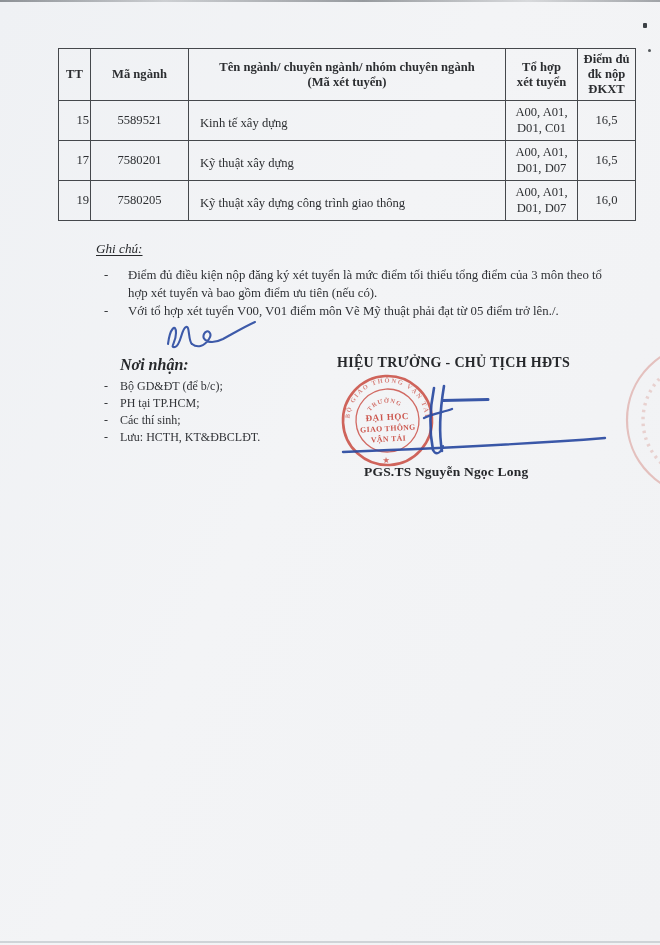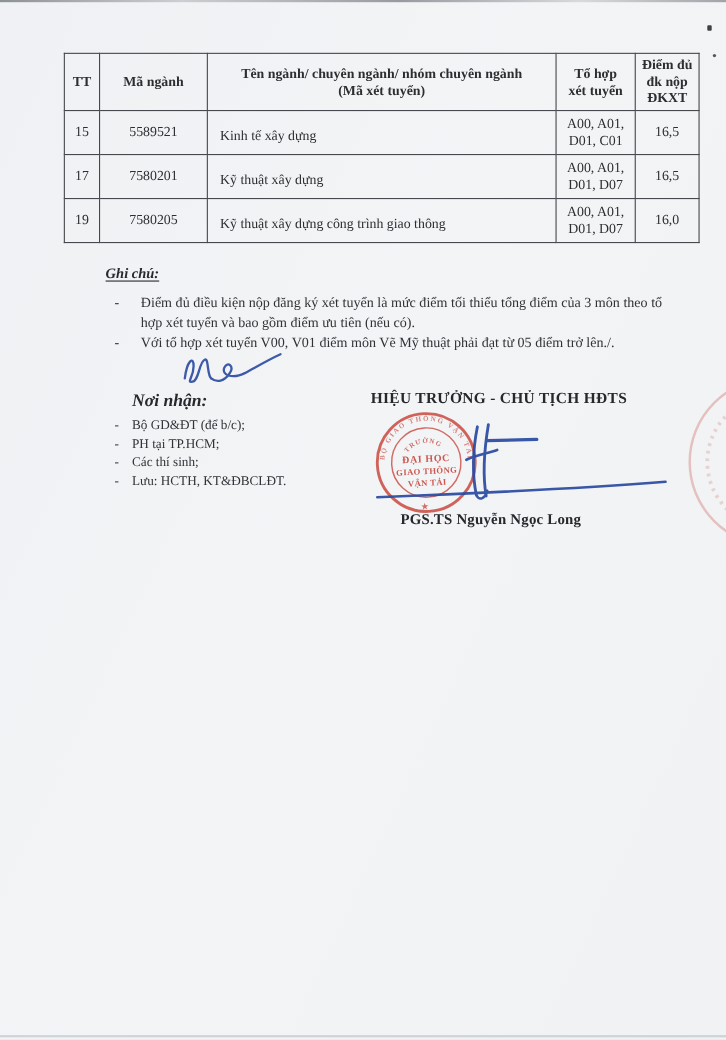--- a/index.html
+++ b/index.html
@@ -22,29 +22,29 @@
   .doc-table th,.doc-table td{
     border:1.4px solid #45484c;
     font-family:"Liberation Serif","DejaVu Serif",serif;
     color:#2c2e31;overflow:hidden;
   }
   .doc-table thead th{
     height:47px;font-size:12.6px;font-weight:bold;line-height:15px;
     text-align:center;vertical-align:middle;white-space:pre-line;padding:2px 1px;
   }
   .doc-table tbody td{height:30px;font-size:12.6px;}
-  .cell-tt{text-align:center;vertical-align:middle;}
+  .cell-tt{text-align:right;vertical-align:middle;}
   .cell-code{text-align:center;vertical-align:middle;}
   .cell-name{text-align:left;vertical-align:middle;padding:7px 24px 2px 11px;}
   .cell-combo{text-align:center;vertical-align:middle;white-space:pre-line;line-height:15.5px;font-size:12.4px;}
   .cell-score{text-align:center;vertical-align:middle;padding-bottom:1px;}
 
   
   .notes{position:absolute;left:96px;top:241px;width:512px;}
-  .notes-heading{font-size:13.2px;font-weight:bold;font-style:italic;
+  .notes-heading{font-size:13.2px;font-weight:normal;font-style:italic;
     text-decoration:underline;text-underline-offset:2px;margin:0 0 9px 0;color:#27292c;}
   .note-item{display:flex;align-items:flex-start;margin-left:8px;}
   .note-dash{width:24px;flex:0 0 24px;font-size:12.8px;line-height:18px;}
   .note-text{width:476px;font-size:12.8px;line-height:18px;color:#303236;}
 
   
   .recipients{position:absolute;left:104px;top:356px;}
   .recip-heading{font-size:16px;font-weight:bold;font-style:italic;margin:0 0 4px 16px;color:#27292c;}
   .recip-item{display:flex;align-items:flex-start;}
   .recip-dash{width:16px;flex:0 0 16px;font-size:12px;line-height:17px;}

